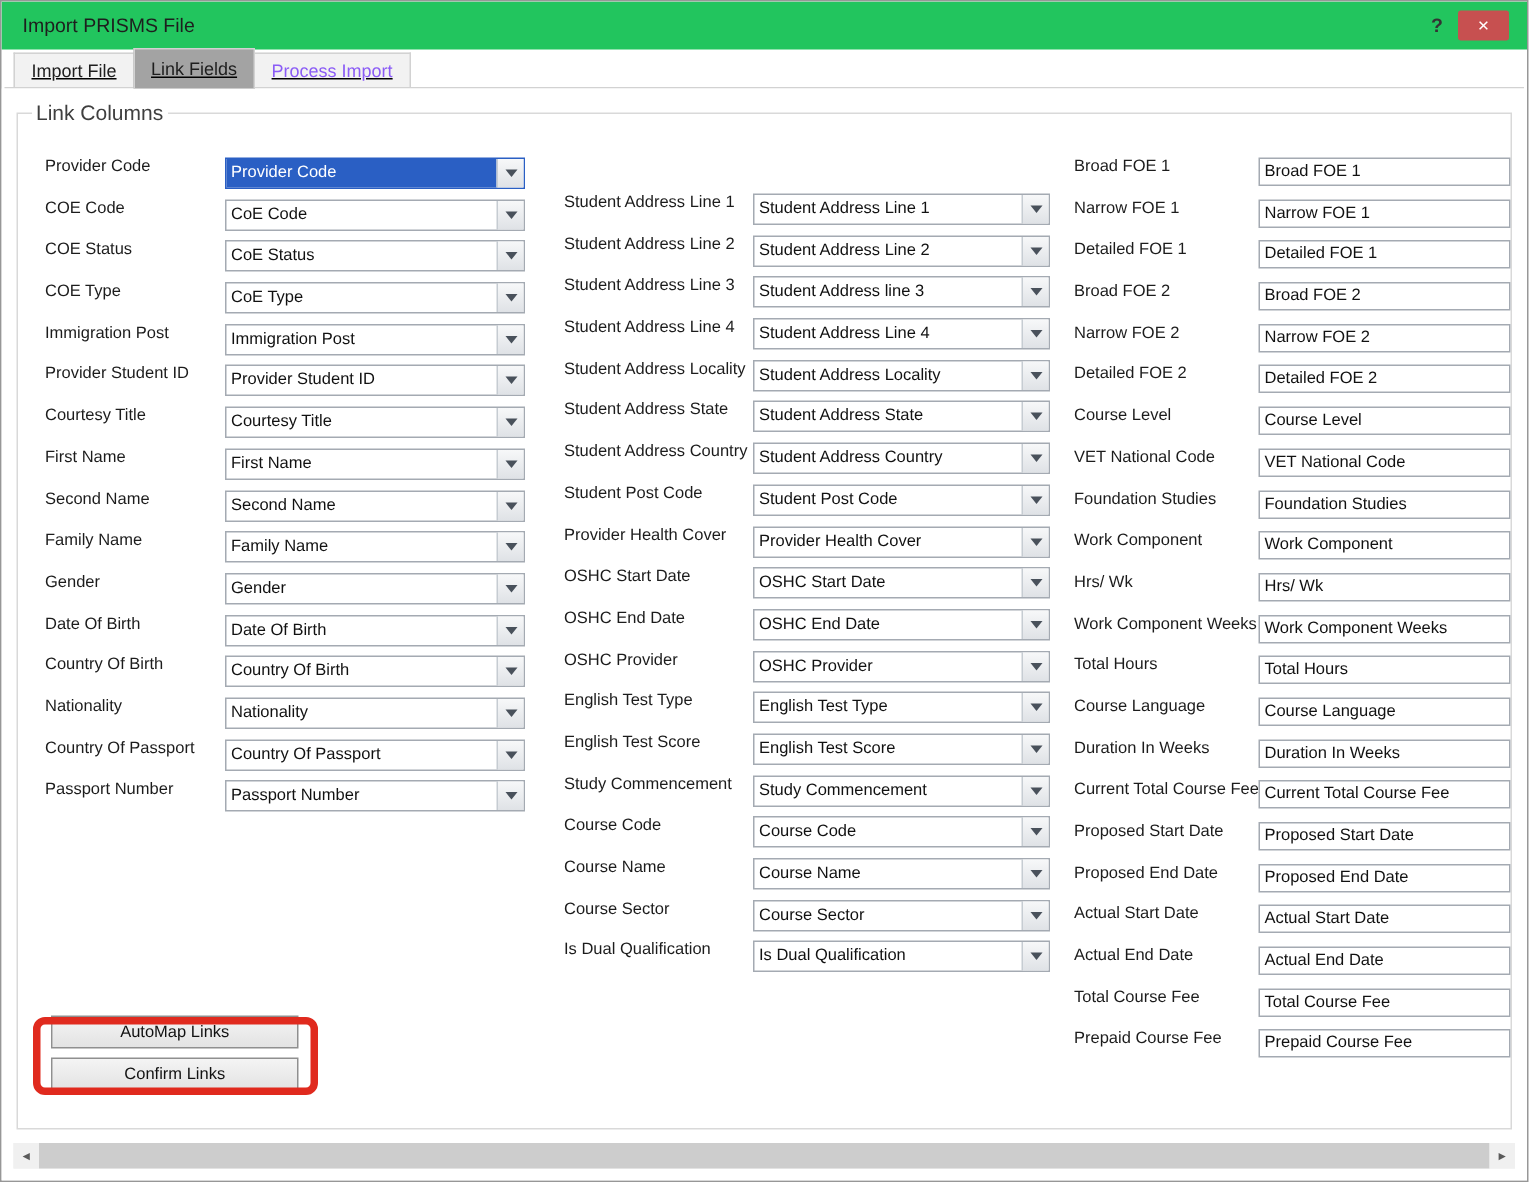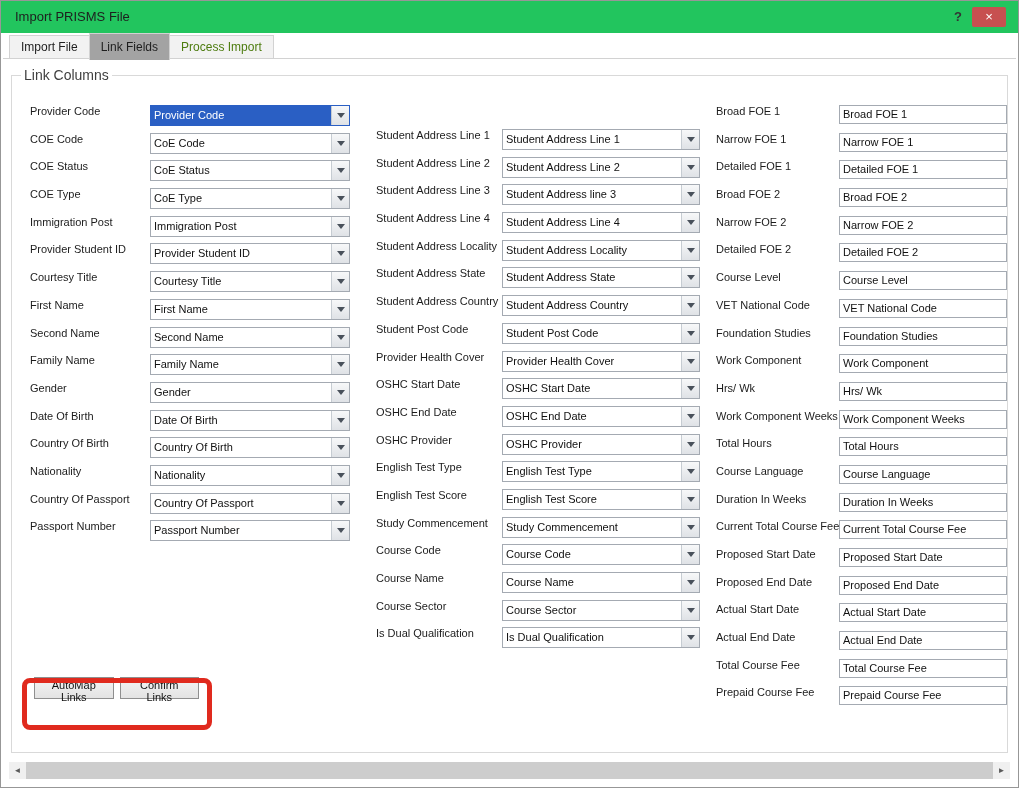--- a/index.html
+++ b/index.html
@@ -5,24 +5,24 @@
   * { box-sizing: border-box; }
   body { margin: 0; background: #ffffff; font-family: "Liberation Sans", "DejaVu Sans", sans-serif; }
 
   .window { position: relative; width: 1019px; height: 788px; border: 1px solid #979797; background: #fff; overflow: hidden; }
 
   .titlebar { position: absolute; top: 0; left: 0; right: 0; height: 32px; background: #22c55e; }
   .title { position: absolute; left: 14px; top: 8px; font-size: 13px; color: #1e1e1e; }
   .help { position: absolute; right: 52px; top: 8px; width: 16px; text-align: center; font-size: 13px; font-weight: bold; color: #333; cursor: default; }
   .close { position: absolute; right: 12px; top: 6px; width: 34px; height: 20px; background: var(--close-red, #c75050); color: #fff; font-size: 13px; line-height: 19px; text-align: center; border-radius: 2px; cursor: default; }
 
-  .tabstrip { position: absolute; top: 33px; left: 2px; right: 2px; height: 25px; display: flex; align-items: center; padding-left: 6px; border-bottom: 1px solid #d2d2d2; }
+  .tabstrip { position: absolute; top: 33px; left: 2px; right: 2px; height: 25px; display: flex; align-items: flex-end; padding-left: 6px; border-bottom: 1px solid #d2d2d2; text-decoration: underline; }
   .tab { border: 1px solid #d2d2d2; border-bottom: none; background: #f2f2f2; padding: 4px 11px; font-size: 12px; color: #1e1e1e; margin-right: -1px; white-space: nowrap; }
   .tab[data-state="active"] { background: #a3a3a3; padding-top: 6px; padding-bottom: 6px; margin-bottom: -1px; z-index: 2; }
-  .tab[data-state="disabled"] { color: #4d7c0f; }
+  .tab[data-state="disabled"] { color: #8b5cf6; }
 
   .page { position: absolute; top: 58px; left: 0; right: 0; bottom: 0; background: #fff; }
 
   .groupbox { position: absolute; left: 10px; top: 8px; width: 997px; height: 686px; border: 1px solid #d9d9d9; margin: 0; padding: 0; }
   .groupbox legend { margin-left: 9px; padding: 0 3px; font-size: 14px; color: #3f3f3f; }
 
   .col { position: absolute; top: 22px; }
   .col1 { left: 18px; }
   .col2 { left: 364px; margin-top: 24px; }
   .col3 { left: 704px; }
@@ -37,21 +37,21 @@
   .col1 .combo { width: 200px; }
   .col2 .combo { width: 198px; }
   .combo-text { flex: 1; font-size: 11px; line-height: 19px; padding: 0 3px; white-space: nowrap; overflow: hidden; color: #111; }
   .combo-arrow { flex: none; width: 18px; border-left: 1px solid #c6ccd2; background: linear-gradient(#f7f8f9, #dfe2e6); display: flex; align-items: center; justify-content: center; }
   .combo-arrow::after { content: ""; width: 0; height: 0; border-left: 4px solid transparent; border-right: 4px solid transparent; border-top: 5px solid #49515b; }
   .combo[data-selected="true"] { border-color: var(--selection-blue, #2a5fc4); }
   .combo[data-selected="true"] .combo-text { background: var(--selection-blue, #2a5fc4); color: #fff; }
 
   .textbox { flex: none; width: 168px; height: 19px; border: 1px solid #a4aab2; background: #fff; font-size: 11px; line-height: 17px; padding: 0 3px; white-space: nowrap; overflow: hidden; color: #111; }
 
-  .buttons { position: absolute; left: 22px; top: 594px; width: 165px; display: flex; flex-direction: row; gap: 6px; }
+  .buttons { position: absolute; left: 22px; top: 594px; width: 165px; display: flex; flex-direction: column; gap: 6px; }
   .btn { height: 22px; width: 100%; border: 1px solid #8f8f8f; background: linear-gradient(#f4f4f4, #e3e3e3); font-size: 11px; font-family: inherit; color: #111; cursor: default; }
 
   .annotation { position: absolute; left: 21px; top: 619px; width: 190px; height: 52px; border: 5px solid var(--annotation-red, #e02a1e); border-radius: 8px; z-index: 5; pointer-events: none; }
 
   .hscroll { position: absolute; left: 8px; right: 8px; bottom: 8px; height: 17px; background: #f0f0f0; display: flex; align-items: stretch; }
   .sbtn { flex: none; width: 17px; display: flex; align-items: center; justify-content: center; font-size: 8px; color: #5a5a5a; background: #f0f0f0; cursor: default; }
   .thumb { flex: 1; background: #cdcdcd; }
 </style>
 </head>
 <body>

